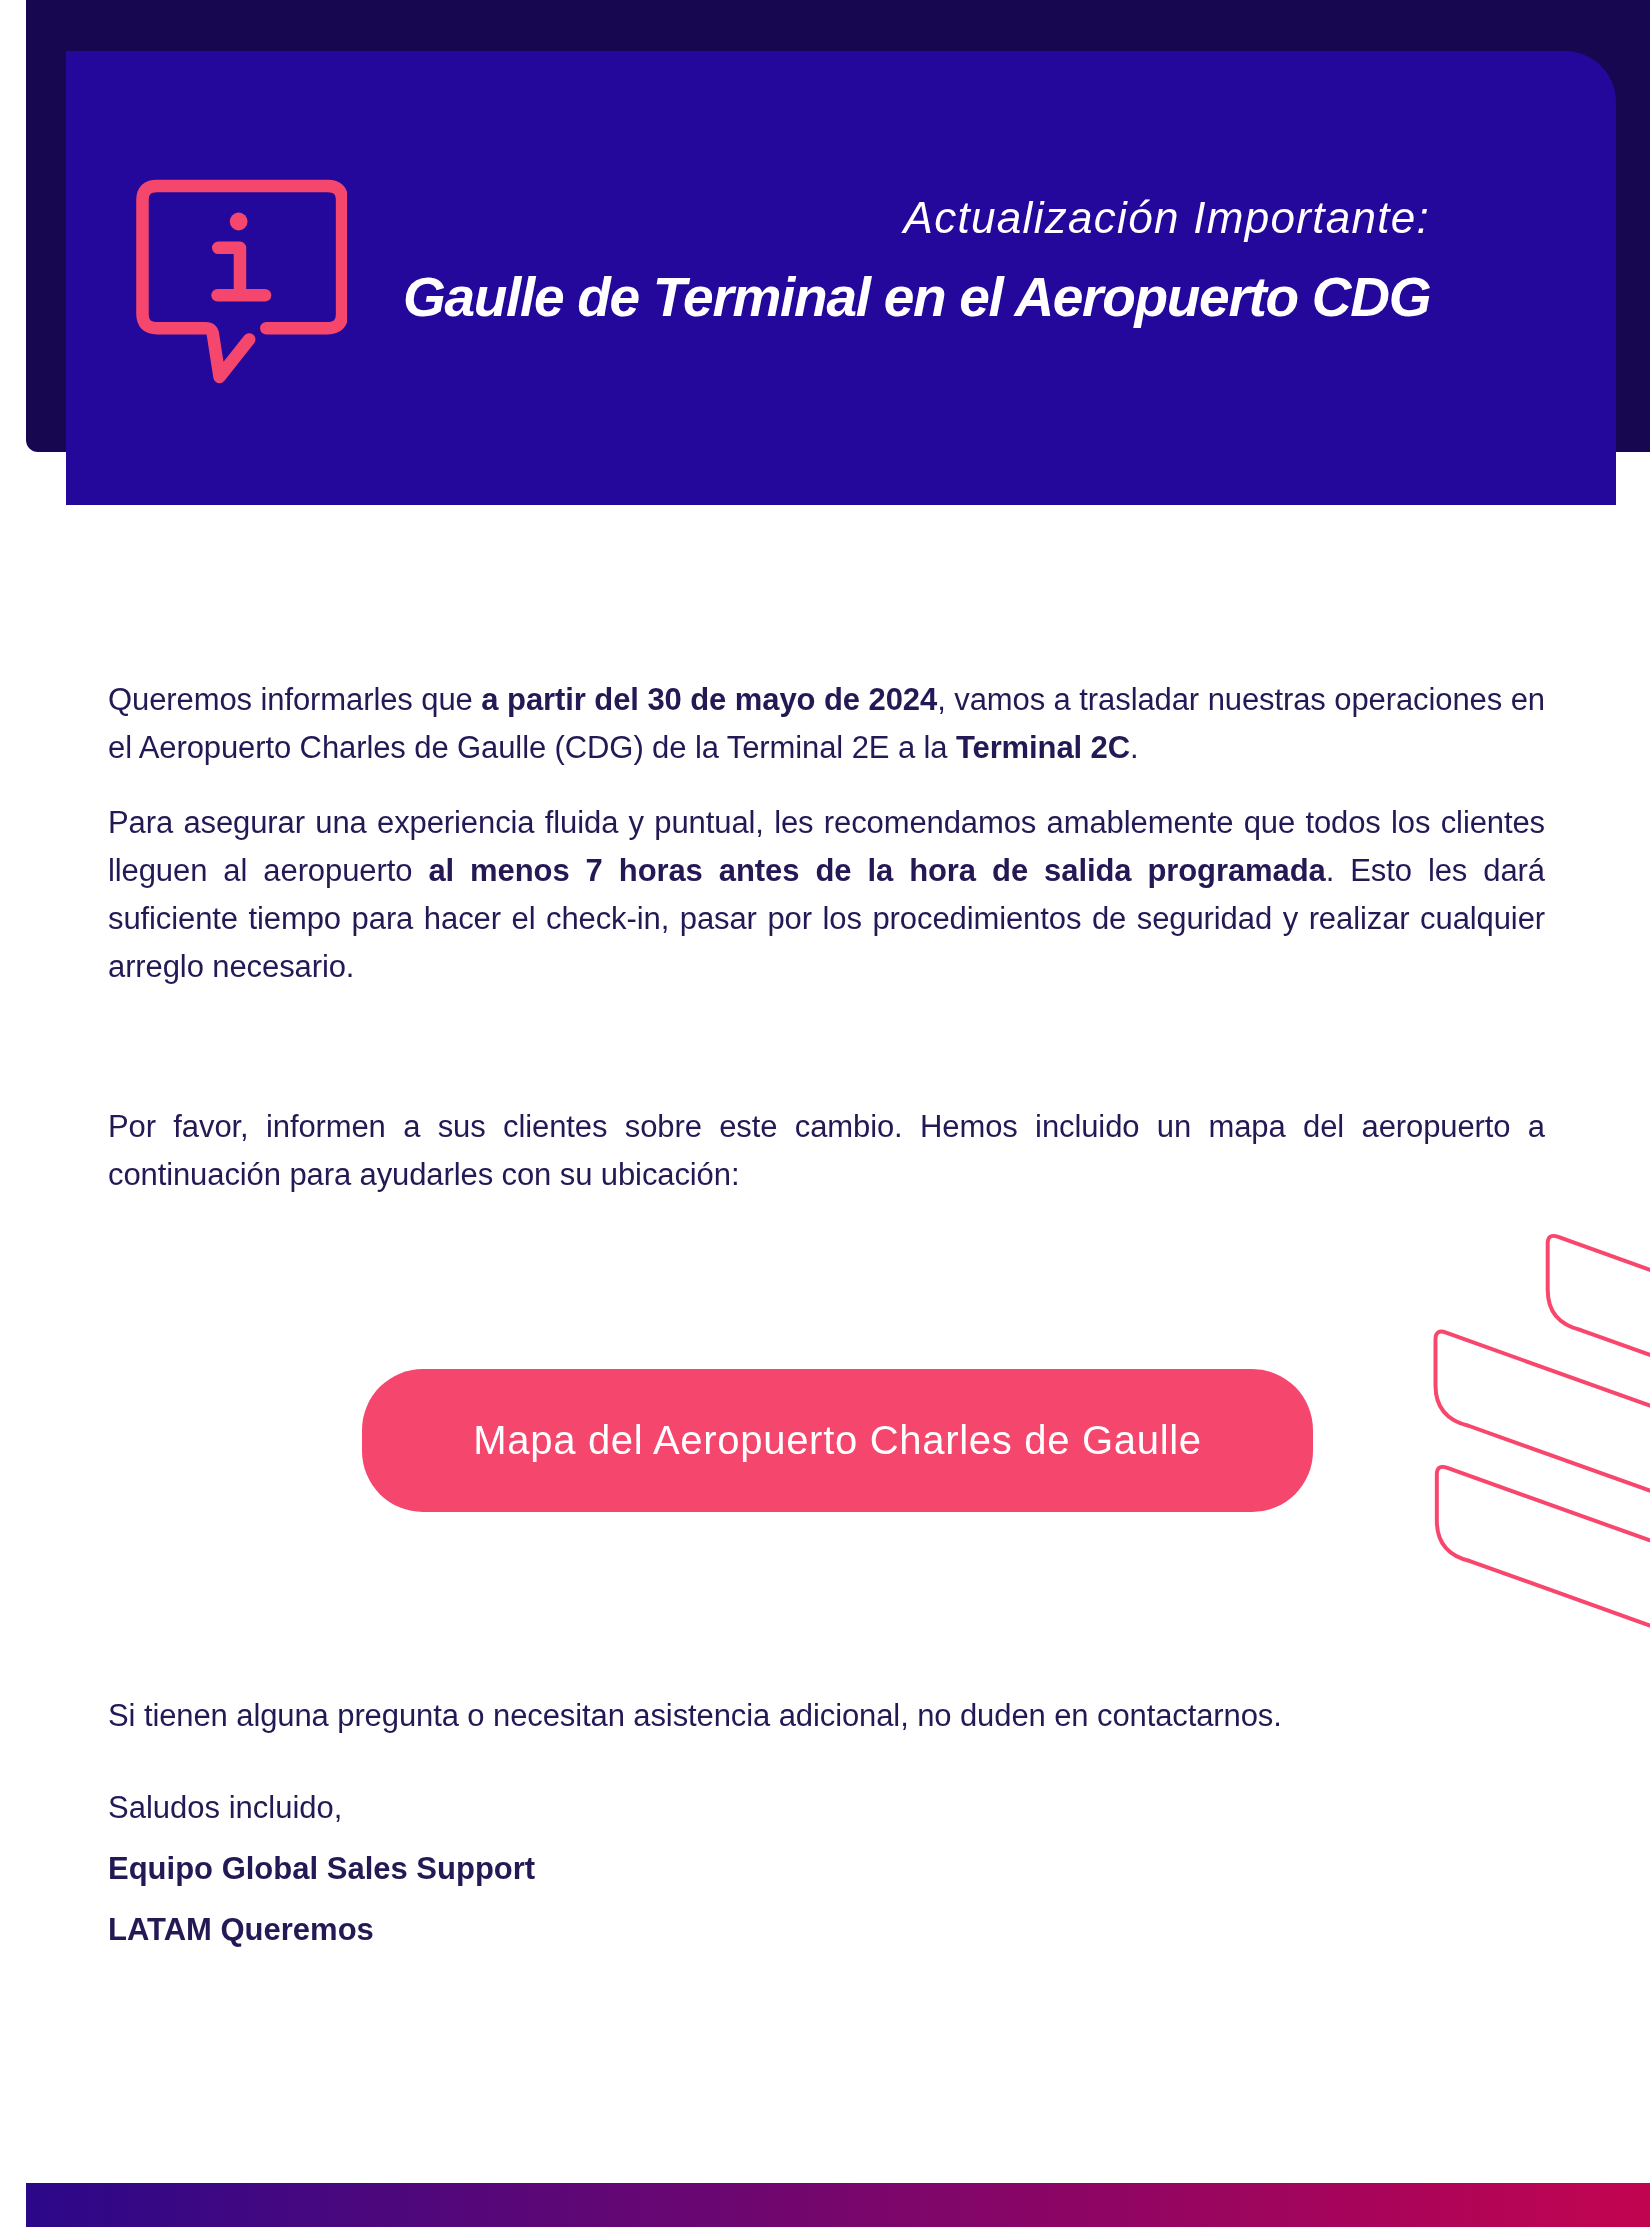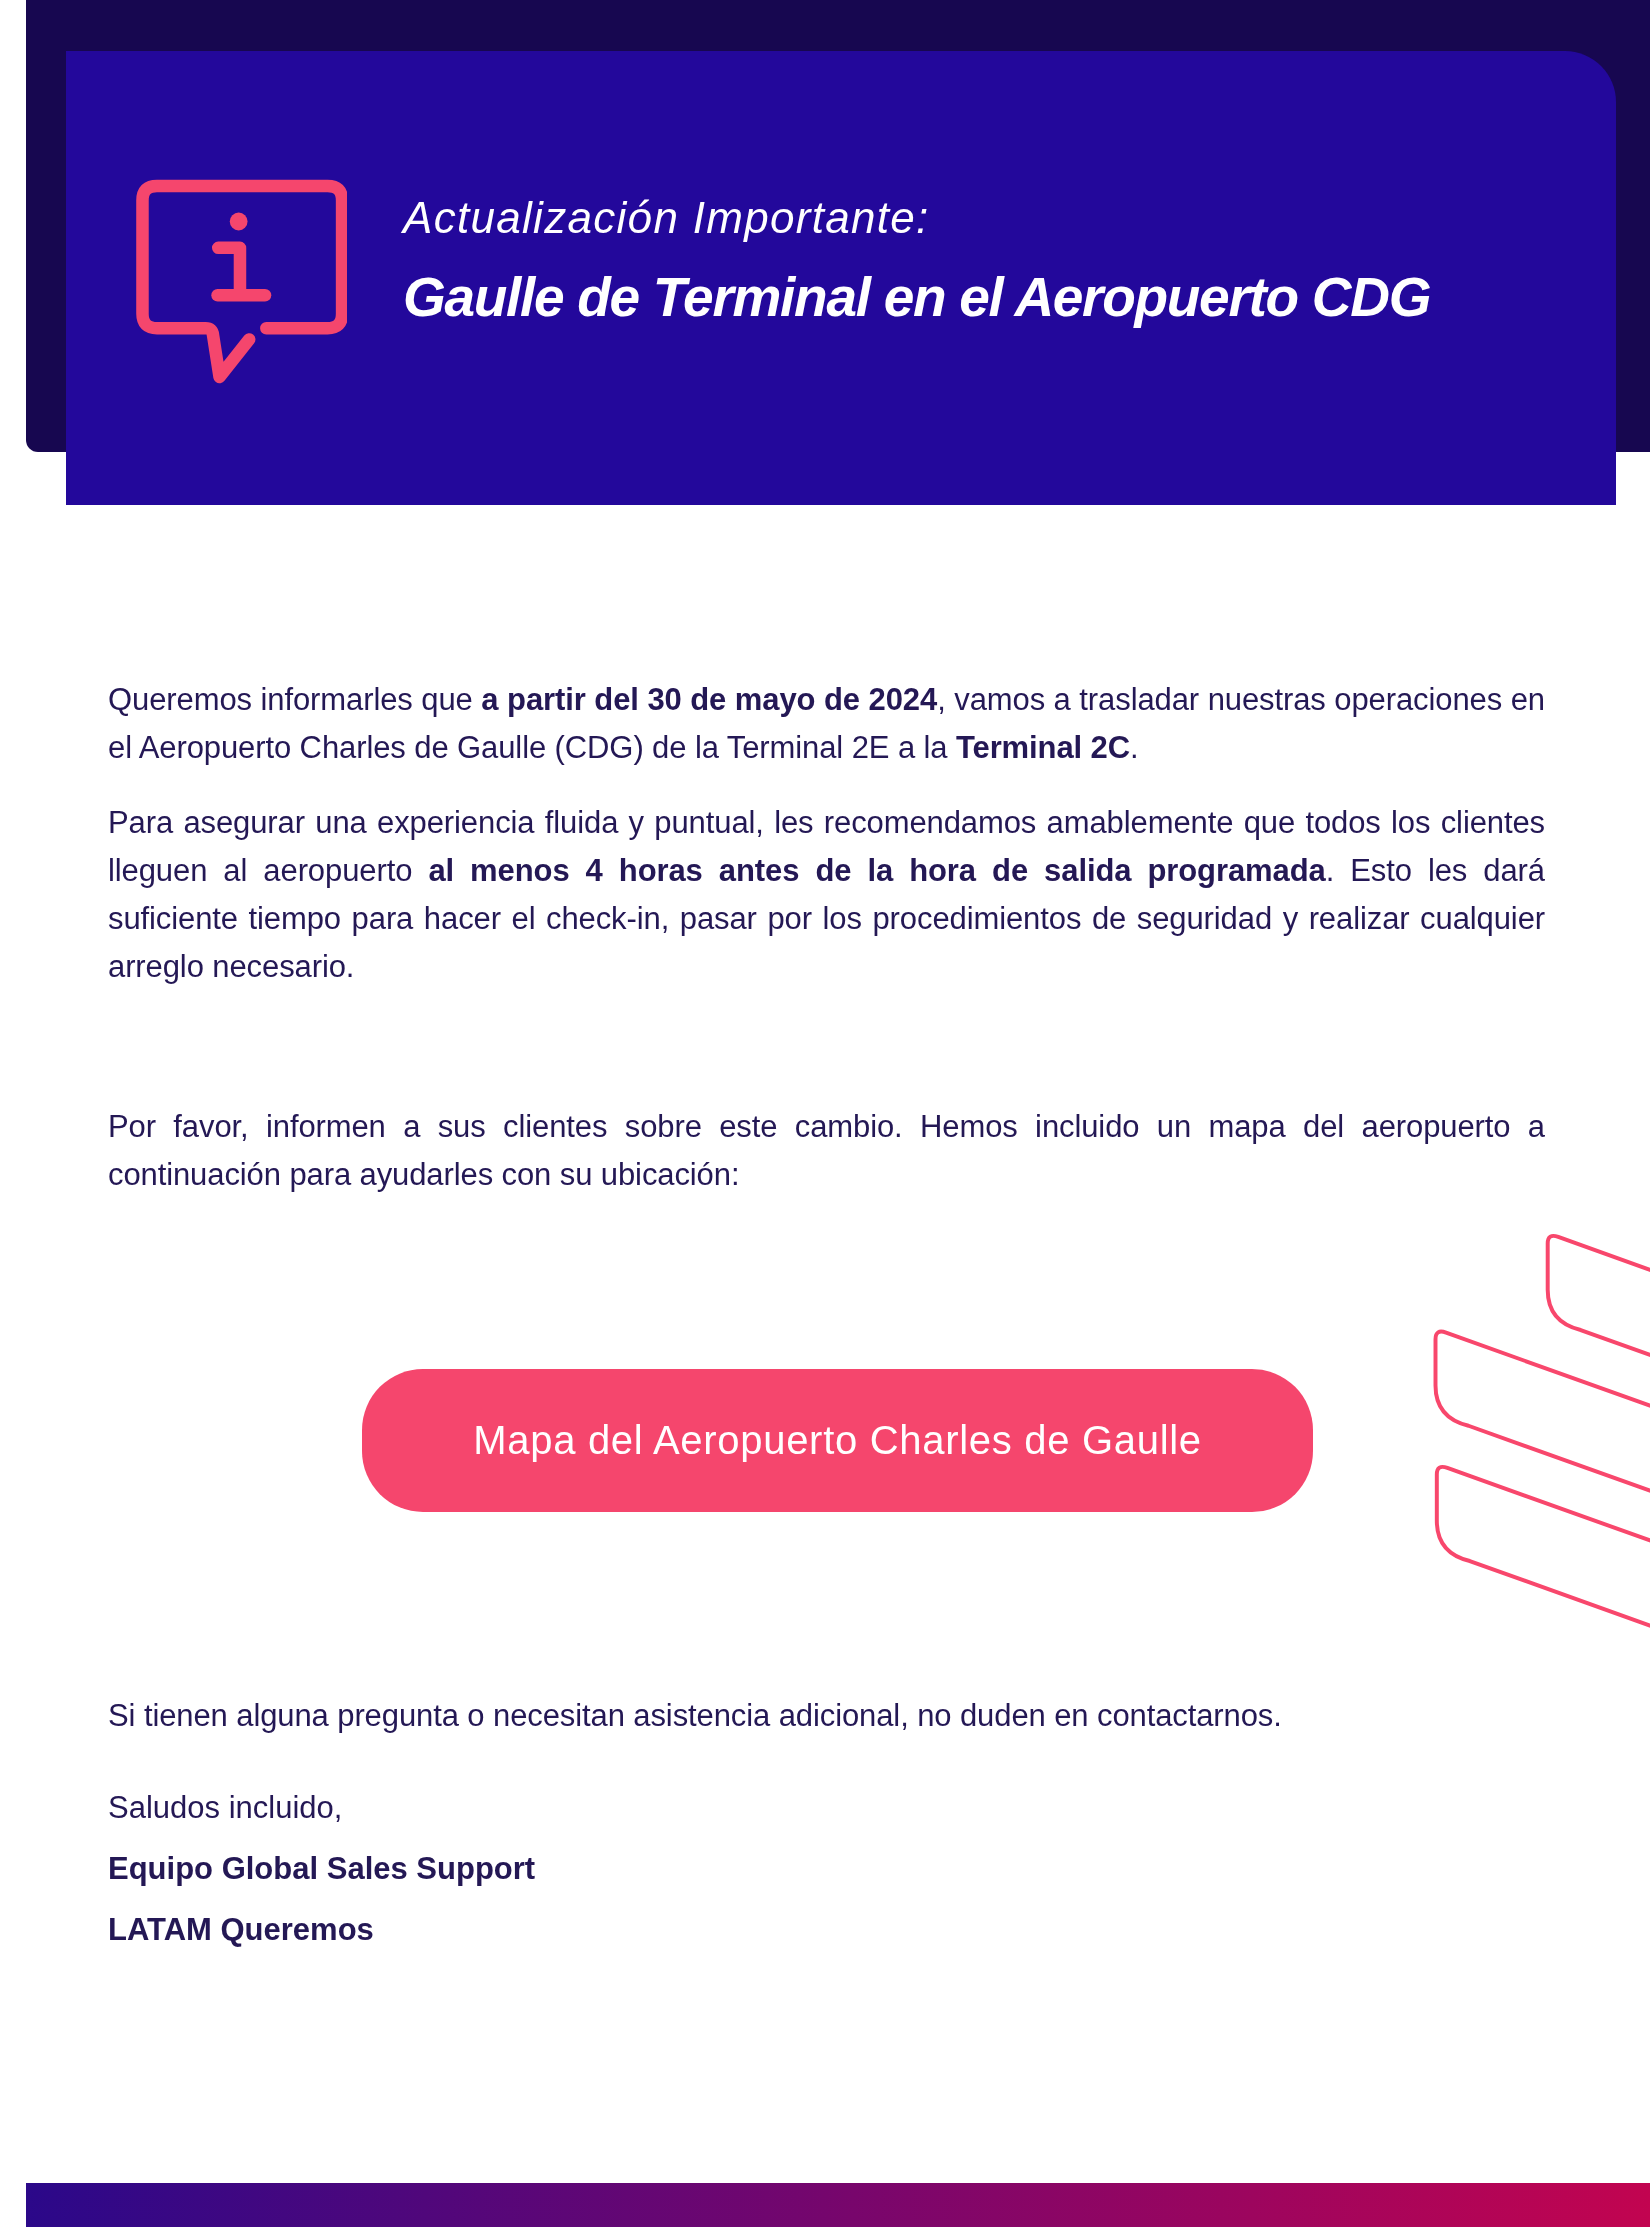--- a/index.html
+++ b/index.html
@@ -36,20 +36,21 @@
     position: absolute;
     left: 403px; top: 190px;
     color: #ffffff;
   }
   .header-kicker {
     font-size: 44px;
     line-height: 55px;
     font-style: italic;
     font-weight: 400;
     letter-spacing: 1.3px;
+    text-align: right;
   }
   .header-title {
     margin-top: 17px;
     font-size: 55px;
     line-height: 70px;
     font-style: italic;
     font-weight: 800;
     letter-spacing: -1.3px;
   }
 
@@ -125,21 +126,21 @@
     <path d="M 134,178 H 206" fill="none" stroke="#F5466D" stroke-width="19" stroke-linecap="round"></path>
   </svg>
 
   <div class="header-text">
     <div class="header-kicker">Actualización Importante:</div>
     <div class="header-title">Gaulle de Terminal en el Aeropuerto CDG</div>
   </div>
 
   <div class="para p1"><span>Queremos informarles que </span><span class="b">a partir del 30 de mayo de 2024</span><span>, vamos a trasladar nuestras operaciones en el Aeropuerto Charles de Gaulle (CDG) de la Terminal 2E a la </span><span class="b">Terminal 2C</span><span>.</span></div>
 
-  <div class="para p2"><span>Para asegurar una experiencia fluida y puntual, les recomendamos amablemente que todos los clientes lleguen al aeropuerto </span><span class="b">al menos 4 horas antes de la hora de salida programada</span><span>. Esto les dará suficiente tiempo para hacer el check-in, pasar por los procedimientos de seguridad y realizar cualquier arreglo necesario.</span></div>
+  <div class="para p2"><span>Para asegurar una experiencia fluida y puntual, les recomendamos amablemente que todos los clientes lleguen al aeropuerto </span><span class="b">al menos 7 horas antes de la hora de salida programada</span><span>. Esto les dará suficiente tiempo para hacer el check-in, pasar por los procedimientos de seguridad y realizar cualquier arreglo necesario.</span></div>
 
   <div class="para p3">Por favor, informen a sus clientes sobre este cambio. Hemos incluido un mapa del aeropuerto a continuación para ayudarles con su ubicación:</div>
 
   <div class="map-button">Mapa del Aeropuerto Charles de Gaulle</div>
 
   <svg class="stripes" viewBox="0 0 400 700" aria-hidden="true">
     <path d="M 675,201 L 261,53 Q 245,47 245,63 L 245,133 Q 245,182 295,194 L 675,330" fill="none" stroke="#F8476C" stroke-width="6" stroke-linecap="round" stroke-linejoin="round"></path>
     <path d="M 505,346 L 91,198 Q 75,192 75,208 L 75,278 Q 75,327 125,339 L 505,475" fill="none" stroke="#F8476C" stroke-width="6" stroke-linecap="round" stroke-linejoin="round"></path>
     <path d="M 507,551 L 93,403 Q 77,397 77,413 L 77,483 Q 77,532 127,544 L 507,680" fill="none" stroke="#F8476C" stroke-width="6" stroke-linecap="round" stroke-linejoin="round"></path>
   </svg>

